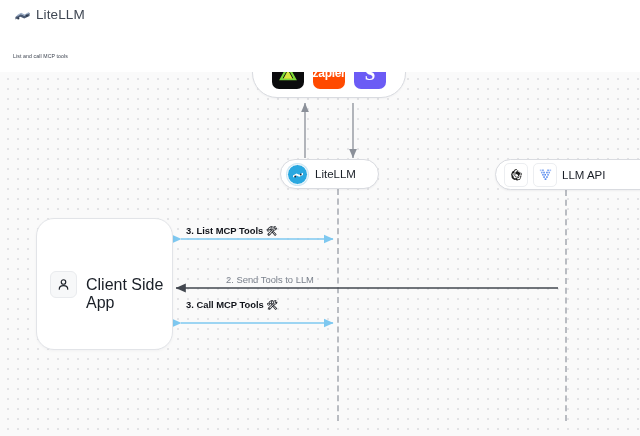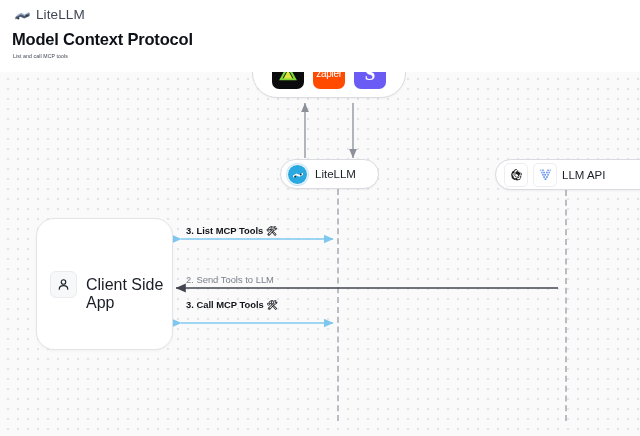--- a/index.html
+++ b/index.html
@@ -91,22 +91,22 @@
     align-items: center;
     justify-content: center;
     overflow: hidden;
     flex: none;
   }
   .tool-icon.dark  { background: #0b0b0d; }
   .tool-icon.zap   { background: #ff4a00; }
   .tool-icon.purple{ background: #6b5bf5; }
   .zap-text {
     color: #ffffff;
-    font-size: 10px;
-    font-weight: normal;
+    font-size: 12px;
+    font-weight: bold;
     letter-spacing: -.3px;
   }
   .s-text {
     color: #ffffff;
     font-size: 19px;
     font-weight: bold;
     font-family: "Liberation Serif", serif;
     line-height: 1;
   }
 
@@ -184,21 +184,21 @@
   #lifeline-litellm { left: 337px; top: 119px; height: 232px; }
   #lifeline-llmapi  { left: 565px; top: 120px; height: 231px; }
 
   
   .msg-label {
     position: absolute;
     font-size: 9.4px;
     white-space: nowrap;
   }
   .msg-label.blue { color: #10131a; font-weight: bold; }
-  .msg-label.gray { color: #7b828d; }
+  .msg-label.gray { color: #7b828d; margin-left: 40px; }
   .msg-emoji { font-size: 9px; }
 
   svg.arrow-layer {
     position: absolute;
     left: 0; top: 0;
     width: 640px; height: 366px;
     overflow: visible;
   }
 </style>
 </head>
@@ -207,21 +207,20 @@
 <div id="app-header">
   <div class="brand">
     <svg class="brand-logo" viewBox="0 0 24 24">
       <path d="M2 15.5 L9 11 L14.5 13.5 L22 9.5 L22 14 L14.5 17.5 L9 15 L2 19 Z" fill="#4b5a73"></path>
       <path d="M4 13 L10 9.5 L15 12 L21 8.5 L21 10.5 L15 14 L10 11.5 L4 15 Z" fill="#9fb0c8"></path>
       <circle cx="6" cy="17.5" r="1.6" fill="#2b3648"></circle>
       <circle cx="18" cy="13.5" r="1.6" fill="#2b3648"></circle>
     </svg>
     <span class="brand-name">LiteLLM</span>
   </div>
-  <div class="page-title">Model Context Protocol</div>
   <div class="page-subtitle">List and call MCP tools</div>
 </div>
 
 <div id="diagram-canvas">
 
   <div class="lifeline" id="lifeline-litellm"></div>
   <div class="lifeline" id="lifeline-llmapi"></div>
 
   <svg class="arrow-layer">
     <defs>

